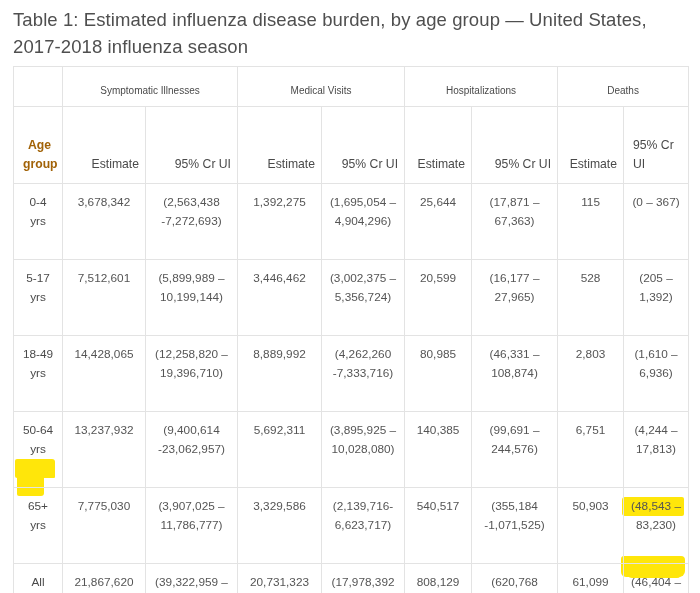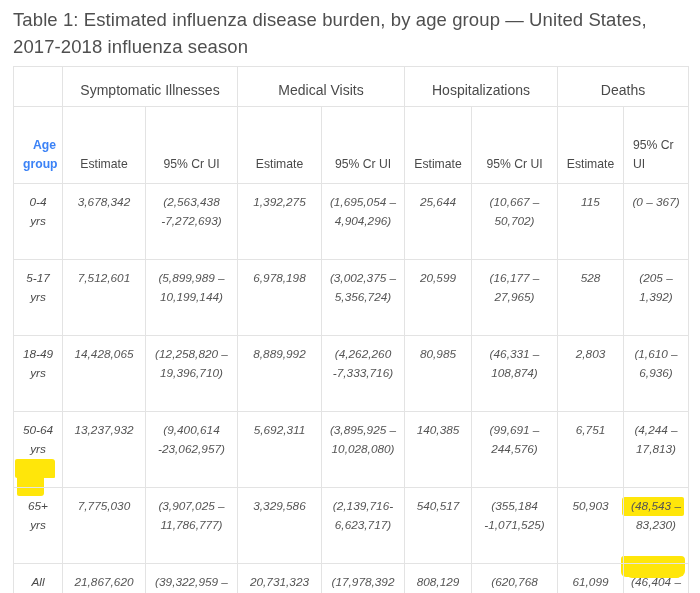--- a/index.html
+++ b/index.html
@@ -53,46 +53,46 @@
     padding: 9px 6px 0 6px;
     font-weight: 400;
     text-align: center;
     line-height: 19px;
   }
 
   
   .grp-row th {
     height: 31px;
     padding-top: 8px;
-    font-size: 14px;
+    font-size: 10px;
     color: #4a4a4a;
     vertical-align: middle;
     text-align: center;
   }
   .grp-row th.blank-corner {
     border-top: 1px solid #e3e3e3;
     border-left: 1px solid #e3e3e3;
     border-right: 1px solid #e3e3e3;
     border-bottom: 1px solid #e3e3e3;
   }
 
   
   .sub-row th {
     height: 58px;
     font-size: 12.2px;
     color: #4a4a4a;
     vertical-align: bottom;
     padding-bottom: 9px;
+    text-align: right;
+  }
+  .sub-row th.age-head {
     text-align: center;
-  }
-  .sub-row th.age-head {
-    text-align: right;
     padding-left: 9px;
     font-weight: 700;
-    color: #3b82f6;
+    color: #a16207;
   }
   .sub-row th.wrap-left {
     text-align: left;
     padding-left: 9px;
   }
 
   
   .burden-table tbody td {
     height: 66px;
     font-size: 11.8px;
@@ -148,21 +148,21 @@
     border-radius: 3px 4px 6px 5px;
   }
   .hl-94987b {
     left: 626px;
     top: 572px;
     width: 56px;
     height: 6px;
     border-radius: 0 0 6px 7px;
   }
 
-  .cellwrap { position: relative; z-index: 2; font-style: italic; }
+  .cellwrap { position: relative; z-index: 2; }
 </style>
 </head>
 <body>
 
 <div class="page">
 
   <div class="hl hl-age65"></div>
   <div class="hl hl-age65b"></div>
   <div class="hl hl-83230"></div>
   <div class="hl hl-94987"></div>
@@ -203,29 +203,29 @@
       </tr>
     </thead>
     <tbody>
         <tr>
           <td class="agecell"><span class="cellwrap">0-4 yrs</span></td>
           <td><span class="cellwrap">3,678,342</span></td>
           <td><span class="cellwrap">(2,563,438 -7,272,693)</span></td>
           <td><span class="cellwrap">1,392,275</span></td>
           <td><span class="cellwrap">(1,695,054 – 4,904,296)</span></td>
           <td><span class="cellwrap">25,644</span></td>
-          <td><span class="cellwrap">(10,667 – 50,702)</span></td>
+          <td><span class="cellwrap">(17,871 – 67,363)</span></td>
           <td><span class="cellwrap">115</span></td>
           <td><span class="cellwrap">(0 – 367)</span></td>
         </tr>
         <tr>
           <td class="agecell"><span class="cellwrap">5-17 yrs</span></td>
           <td><span class="cellwrap">7,512,601</span></td>
           <td><span class="cellwrap">(5,899,989 – 10,199,144)</span></td>
-          <td><span class="cellwrap">6,978,198</span></td>
+          <td><span class="cellwrap">3,446,462</span></td>
           <td><span class="cellwrap">(3,002,375 – 5,356,724)</span></td>
           <td><span class="cellwrap">20,599</span></td>
           <td><span class="cellwrap">(16,177 – 27,965)</span></td>
           <td><span class="cellwrap">528</span></td>
           <td><span class="cellwrap">(205 – 1,392)</span></td>
         </tr>
         <tr>
           <td class="agecell"><span class="cellwrap">18-49 yrs</span></td>
           <td><span class="cellwrap">14,428,065</span></td>
           <td><span class="cellwrap">(12,258,820 – 19,396,710)</span></td>

